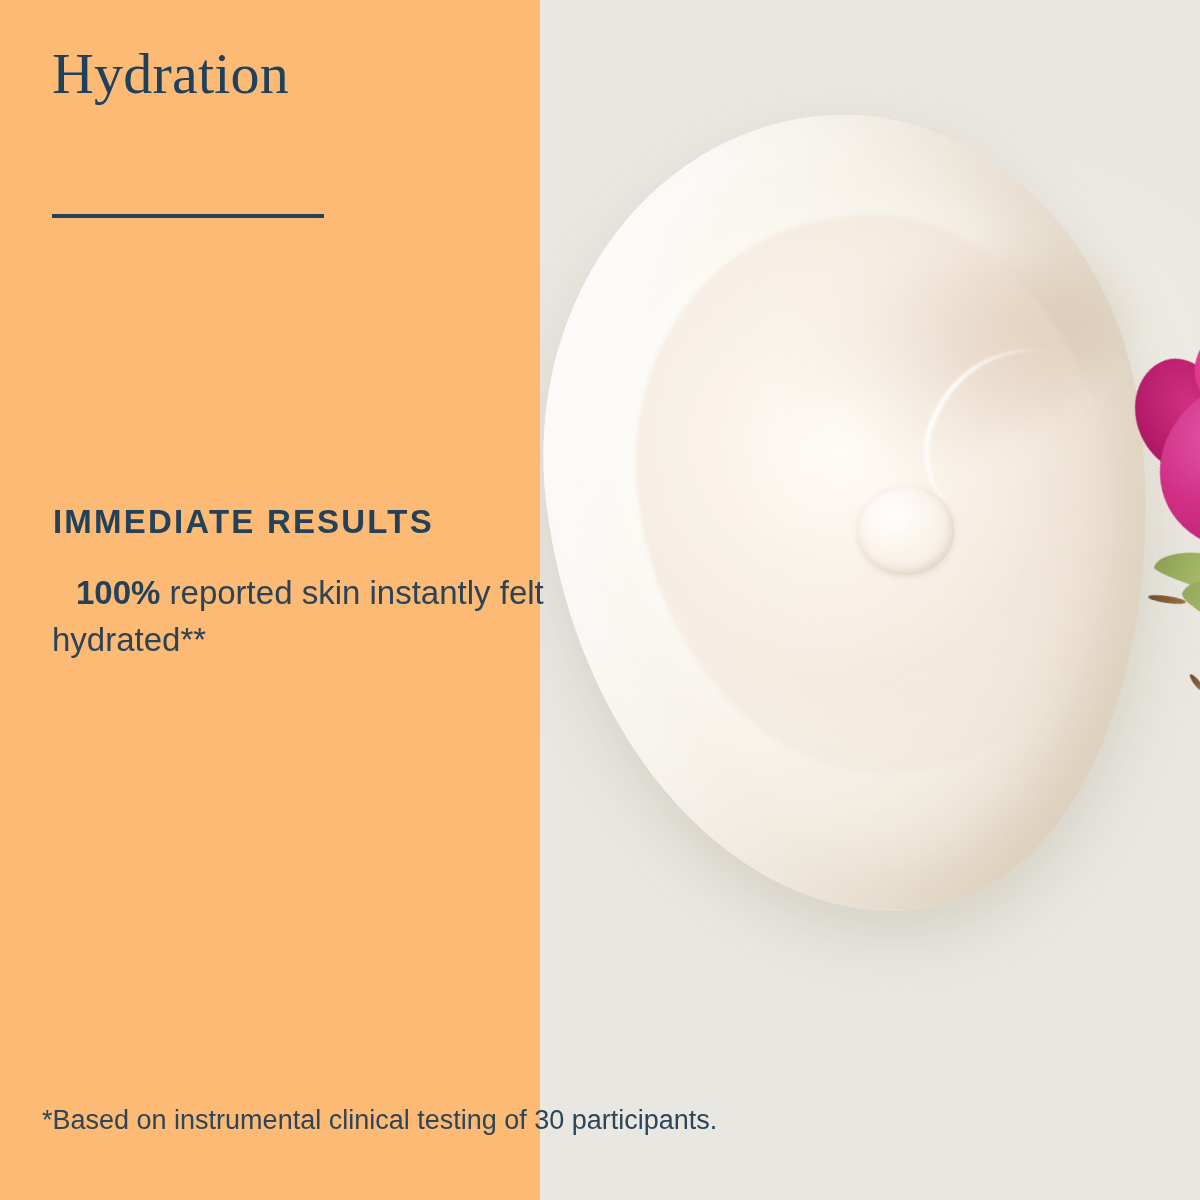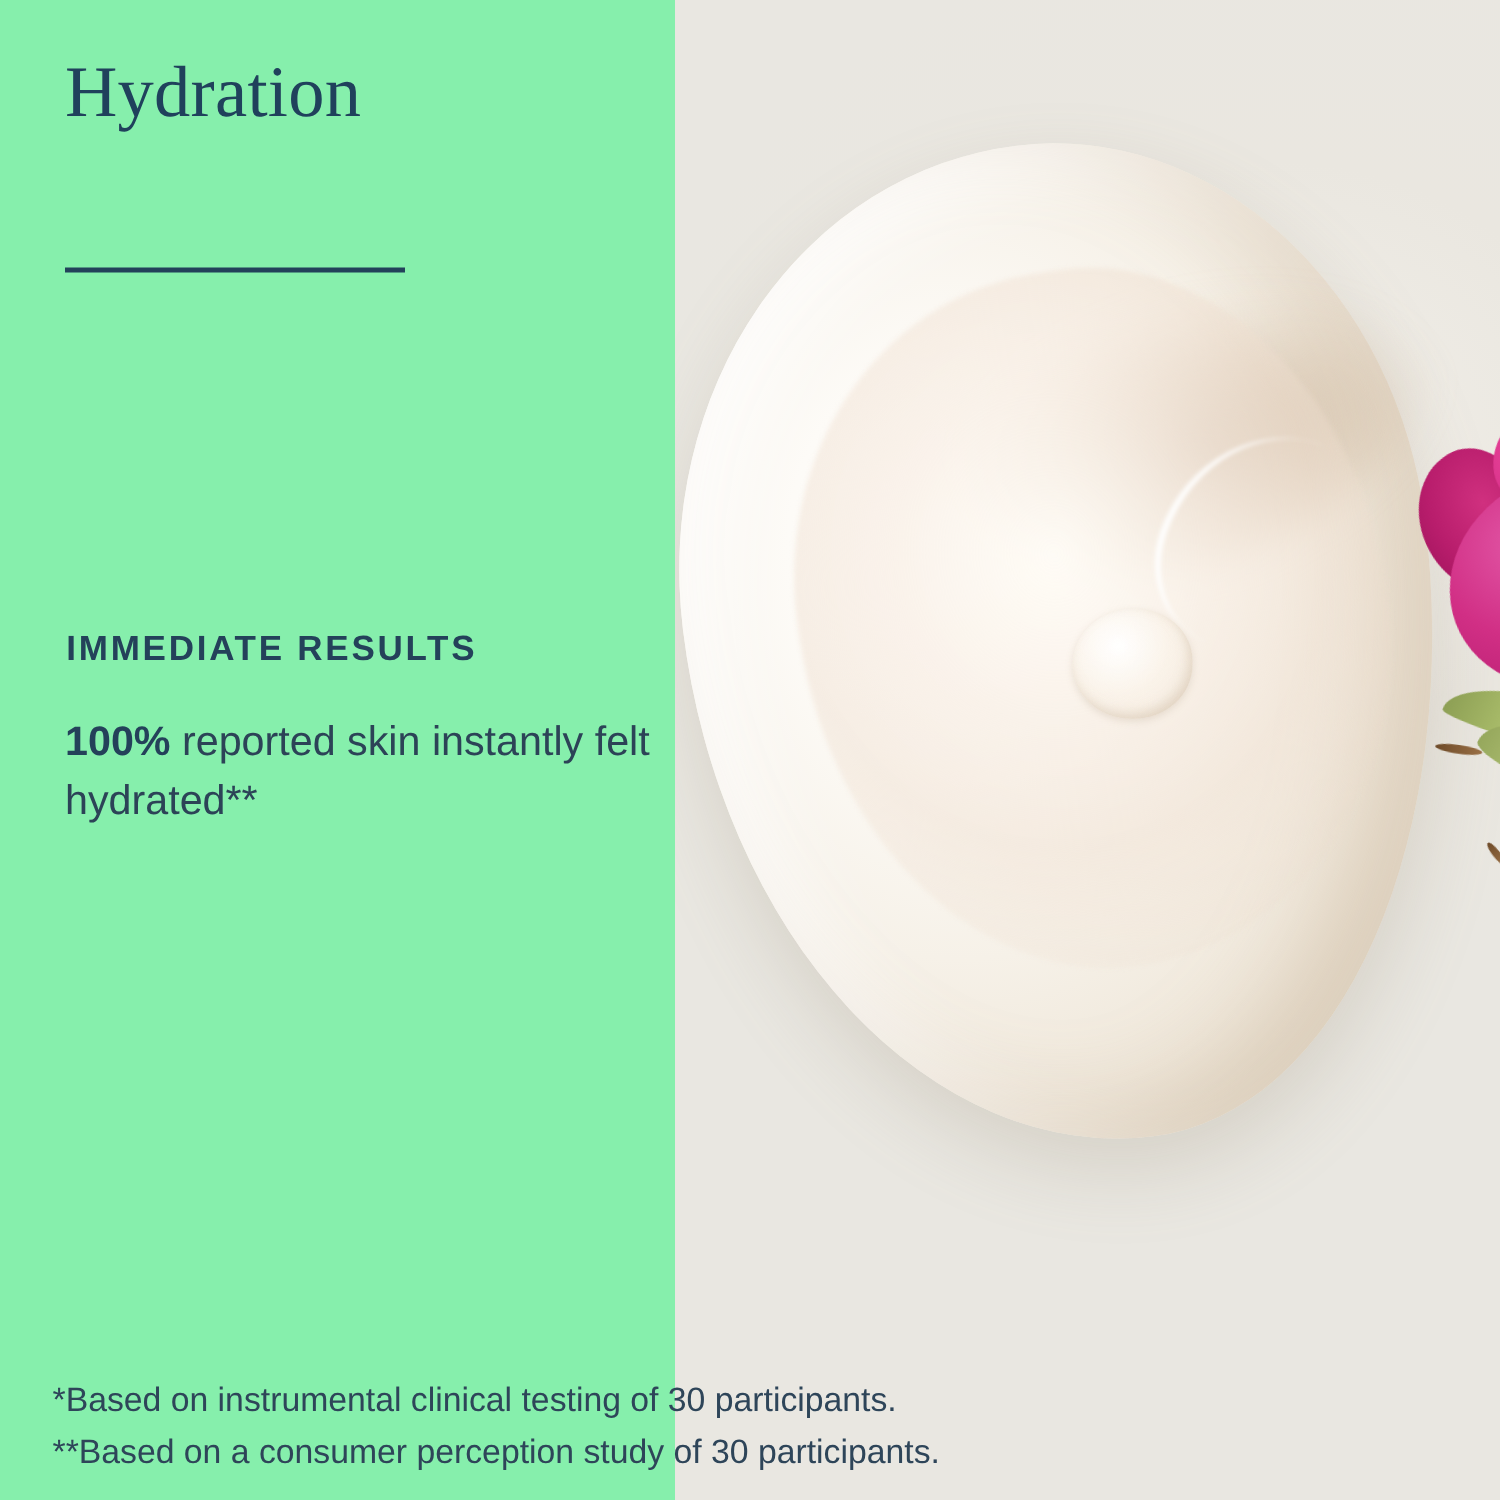--- a/index.html
+++ b/index.html
@@ -11,21 +11,21 @@
     height: 1200px;
     overflow: hidden;
     font-family: "Liberation Sans", sans-serif;
     background: #e9e7e1;
   }
 
   .canvas {
     position: relative;
     width: 1200px;
     height: 1200px;
-    background: #86efac;
+    background: #fdba74;
     overflow: hidden;
   }
 
   
   .photo {
     position: absolute;
     top: 0;
     right: 0;
     width: 660px;
     height: 1200px;
@@ -229,35 +229,35 @@
     line-height: 1.38;
     color: #2c4357;
     font-weight: 400;
   }
   .subtitle b { font-weight: 700; }
 
   .section-head {
     position: absolute;
     left: 53px;
     top: 503px;
-    font-size: 28px;
+    font-size: 33px;
     font-weight: 700;
     letter-spacing: 2.2px;
     color: #24415a;
   }
 
   .stat {
     position: absolute;
     left: 52px;
     width: 560px;
     font-size: 33px;
     line-height: 1.42;
     color: #2c4357;
   }
-  .stat b { font-weight: 700; color: #24415a; }
+  .stat b { font-weight: 700; color: #24415a; margin-left: 24px; }
   .stat-0 { top: 570px; }
   .stat-1 { top: 724px; }
   .stat-2 { top: 878px; }
 
   .footnotes {
     position: absolute;
     left: 42px;
     top: 1100px;
     width: 790px;
     font-size: 27px;
@@ -310,17 +310,16 @@
 
 
     <div class="section-head">IMMEDIATE RESULTS</div>
 
     <div class="stat stat-0"><b>100%</b><span> reported skin instantly felt hydrated**</span></div>
 
 
 
     <div class="footnotes">
       <div class="footnote">*Based on instrumental clinical testing of 30 participants.</div>
-      <div class="footnote">**Based on a consumer perception study of 30 participants.</div>
     </div>
 
   </div>
 </div>
 
 </body></html>

